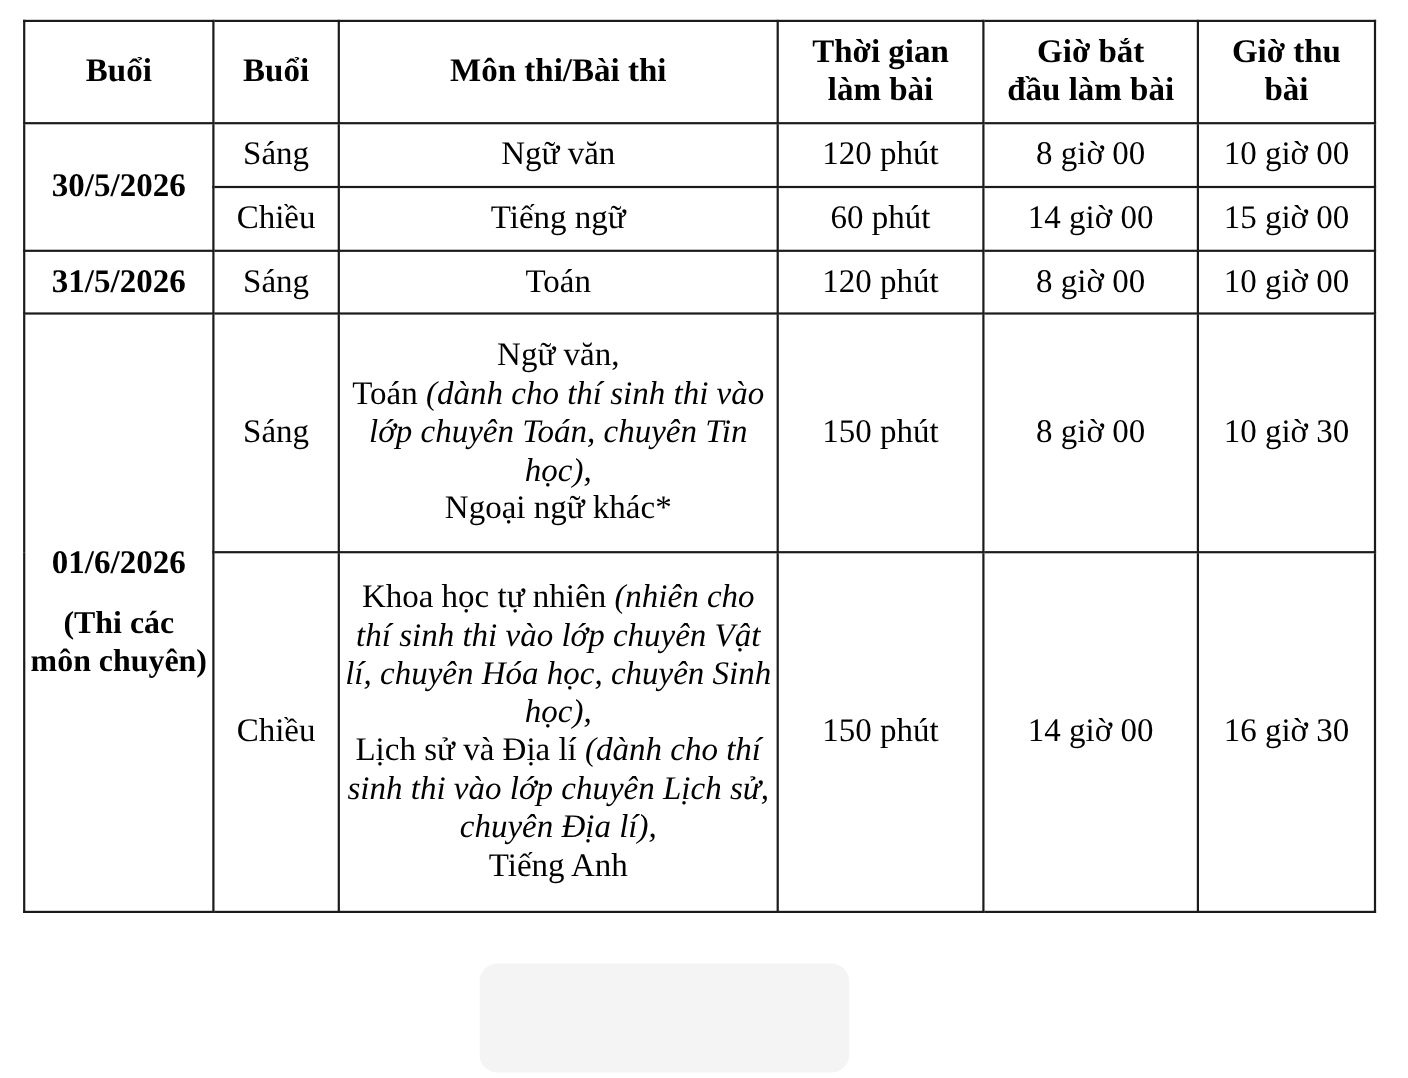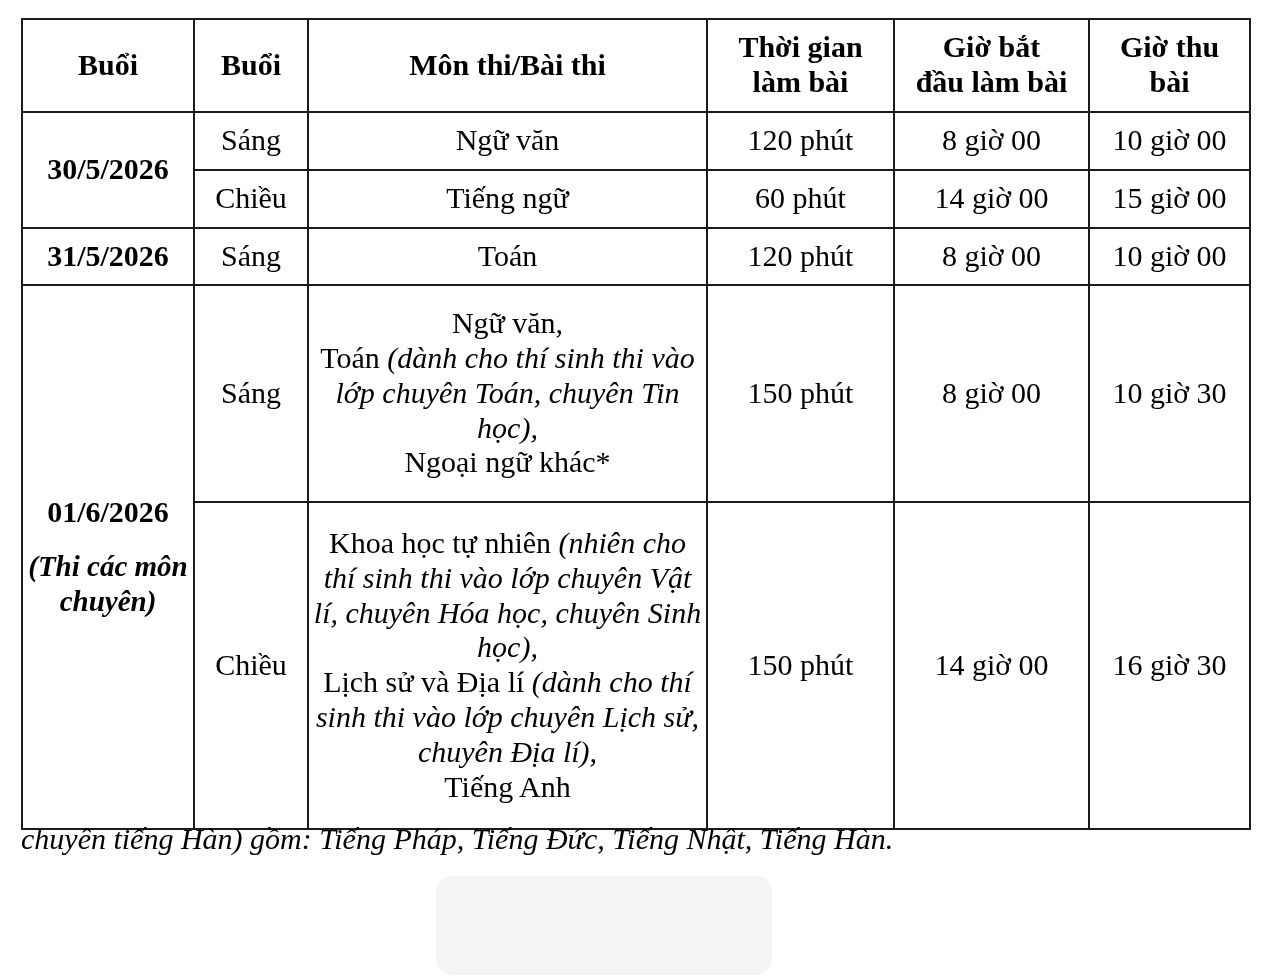--- a/index.html
+++ b/index.html
@@ -64,21 +64,20 @@
   .thin-bottom { border-bottom-width: 1px; }
 
   .date-cell {
     font-weight: bold;
     font-size: 30px;
     line-height: 1.22;
   }
   .date-note {
     display: block;
     font-weight: bold;
-    font-style: italic;
     font-size: 29px;
     line-height: 1.2;
     margin-top: 20px;
   }
 
   .subject-multiline {
     font-size: 29px;
     line-height: 1.3;
     padding-top: 6px;
     padding-bottom: 6px;
@@ -195,16 +194,15 @@
         <td class="thin-top">14 giờ 00</td>
         <td class="thin-top">16 giờ 30</td>
       </tr>
 
     </tbody>
   </table>
 
   <div class="gray-overlay"></div>
 
   <div class="footnote">
-    <span style="text-indent:0">chuyên tiếng Hàn) gồm: Tiếng Pháp, Tiếng Đức, Tiếng Nhật, Tiếng Hàn.</span>
   </div>
 
 </div>
 
 </body></html>

